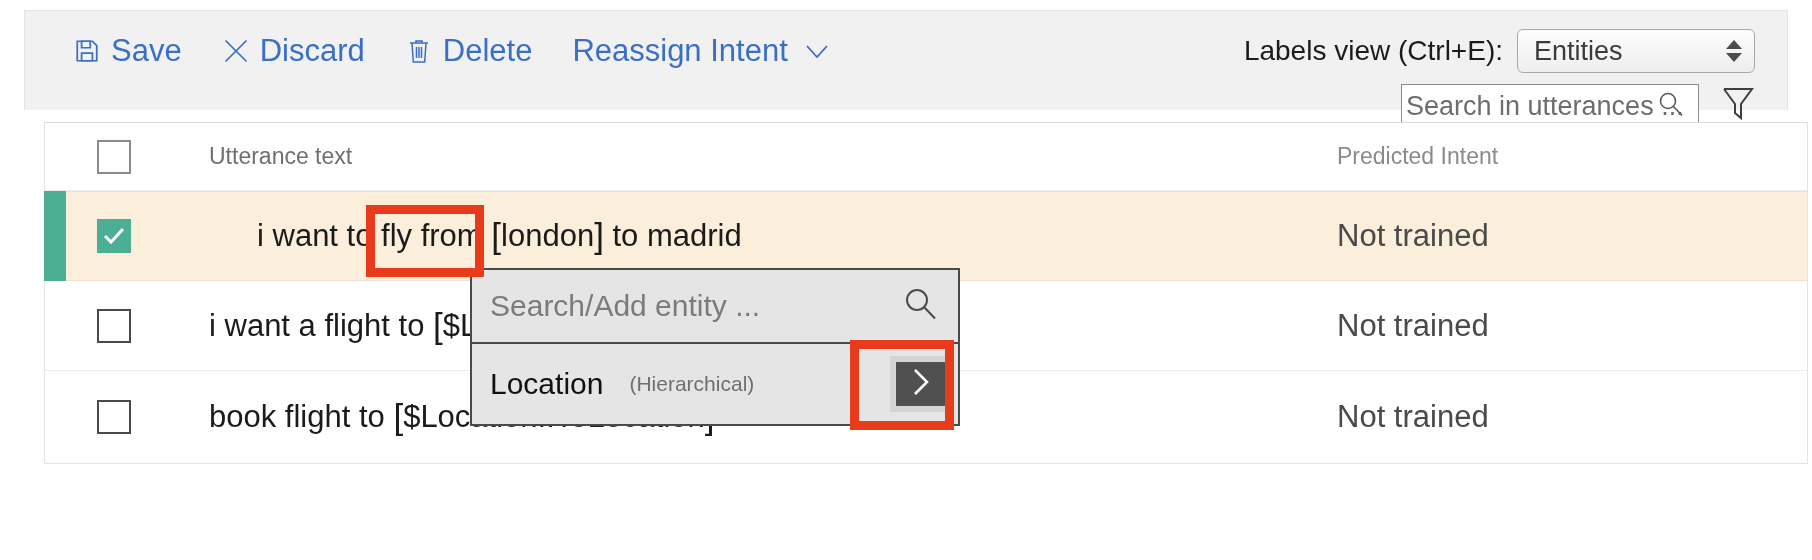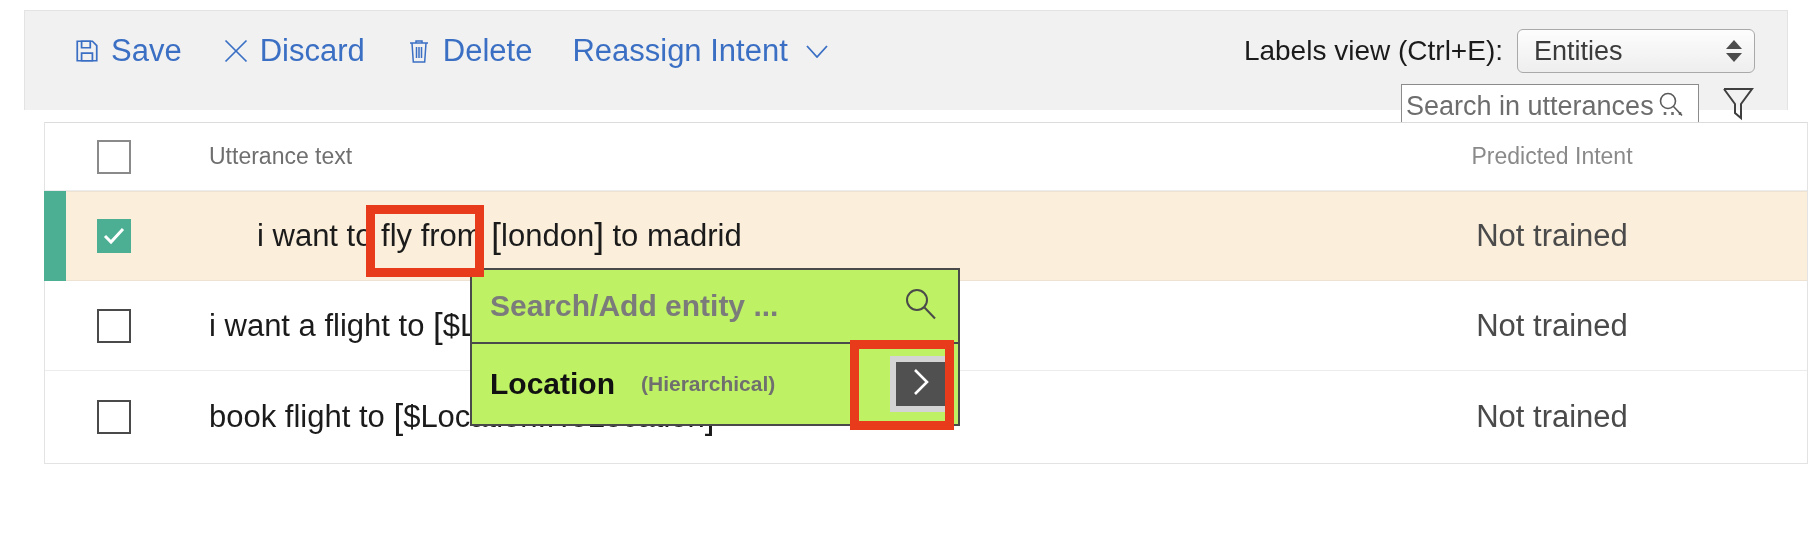--- a/index.html
+++ b/index.html
@@ -226,40 +226,38 @@
   }
   .row.header .cell-text {
     font-size: 23px;
     color: #6f6f6f;
   }
   .cell-intent {
     width: 430px;
     flex: none;
     font-size: 31px;
     color: #4a4a4a;
-    text-align: center;
     padding-right: 40px;
   }
   .row.header .cell-intent {
     font-size: 23px;
     color: #8a8a8a;
   }
   .brk { font-size: 35px; vertical-align: -2px; }
 
   
   .popup {
     position: absolute;
     left: 470px;
     top: 268px;
     width: 490px;
-    background: #bef264;
+    background: #e5e5e5;
     border: 2px solid #4a4a4a;
     box-sizing: border-box;
     z-index: 30;
-    font-weight: bold;
   }
   .popup-search {
     position: relative;
     height: 72px;
     display: flex;
     align-items: center;
     border-bottom: 2px solid #4a4a4a;
     cursor: text;
   }
   .popup-search-text {

